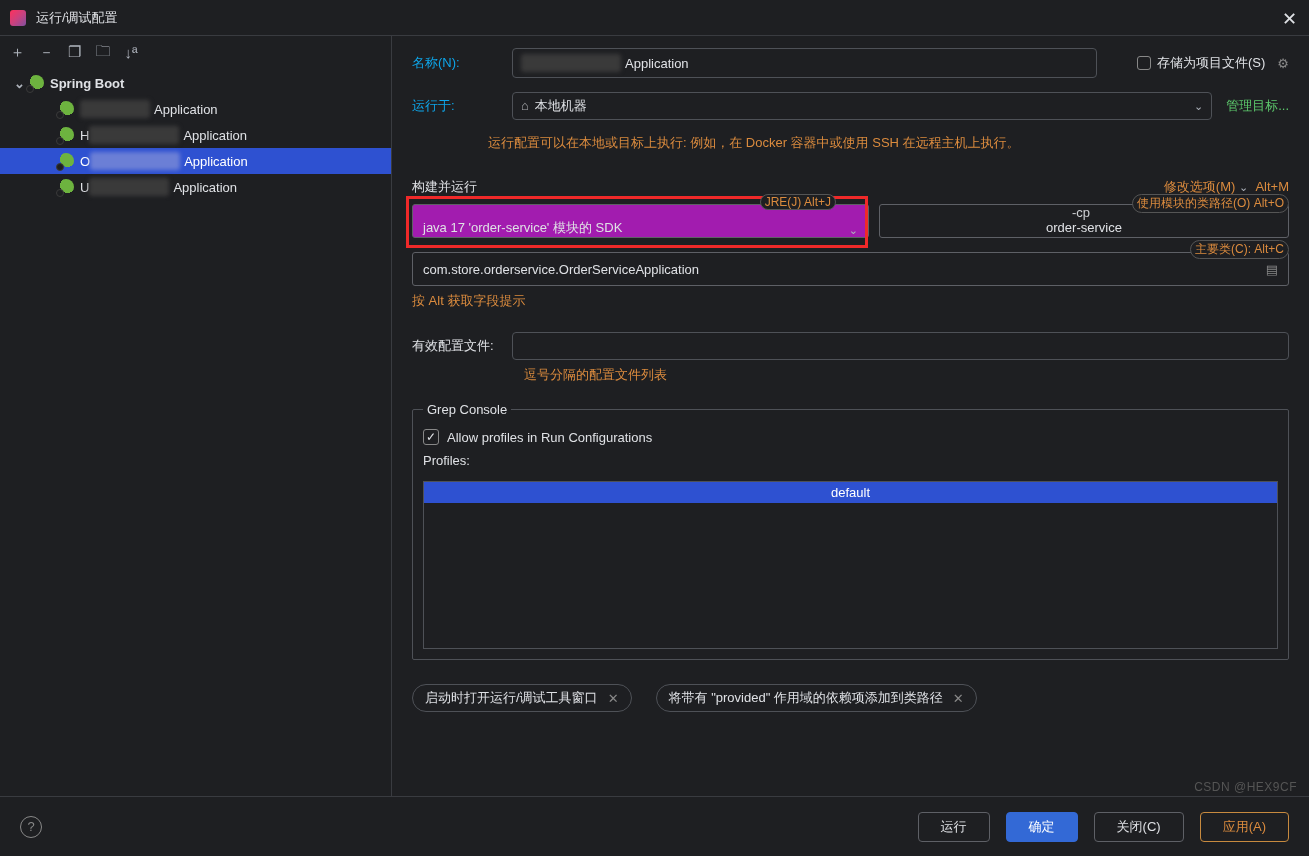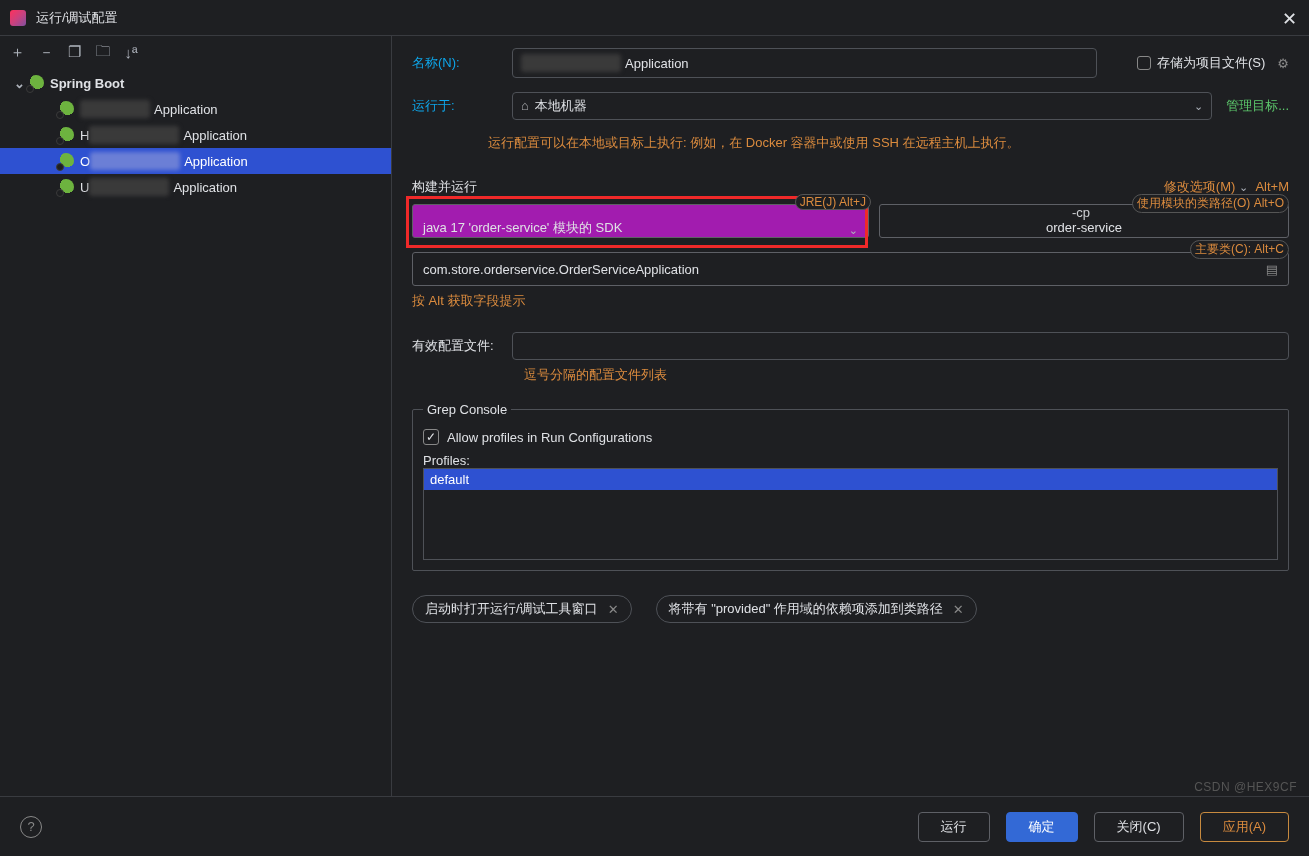--- a/index.html
+++ b/index.html
@@ -45,21 +45,21 @@
 .mainclass { height:34px; border:1px solid #5e6066; border-radius:3px; display:flex; align-items:center; padding:0 10px; justify-content:space-between; }
 .field-icon { color:#888; cursor:pointer; }
 .alt-hint { color:#db8b3e; margin:6px 0 22px 0; }
 .profiles-row { display:flex; align-items:center; margin-bottom:6px;}
 .profiles-row .input { flex:1; }
 .profiles-hint { color:#db8b3e; margin-left:112px; margin-bottom:18px;}
 fieldset.grep { border:1px solid #4e5157; padding: 8px 10px 10px 10px; border-radius:2px;}
 fieldset.grep legend { color:#dfe1e5; padding:0 4px; }
 .checkbox-row { display:flex; align-items:center; gap:8px; margin:4px 0 8px 0;}
 .checkbox { width:16px; height:16px; border:1.5px solid #888; border-radius:3px; display:flex; align-items:center; justify-content:center; color:#dfe1e5; font-size:12px;}
-.profiles-list { border:1px solid #4e5157; height:92px; margin-top:0; }
+.profiles-list { border:1px solid #4e5157; height:168px; margin-top:13px;text-align:center; }
 .profiles-list .item { background:#2e51d1; color:#fff; padding:3px 6px;}
 .tags-row { display:flex; gap:24px; margin-top:24px; }
 .tag { border:1px solid #4e5157; border-radius:14px; padding:4px 12px; display:flex; align-items:center; gap:10px; color:#dfe1e5; }
 .tag .x { color:#888; cursor:pointer; }
 .footer { height: 60px; border-top: 1px solid #393b40; display:flex; align-items:center; padding:0 20px; gap:16px; }
 .help-icon { width:22px; height:22px; border:1.5px solid #888; border-radius:50%; display:flex; align-items:center; justify-content:center; color:#888; cursor:pointer;}
 .footer .spacer { flex:1; }
 .btn { height:30px; padding:0 22px; border-radius:4px; border:1px solid #5e6066; background:#1e1f22; color:#dfe1e5; cursor:pointer; display:flex; align-items:center;}
 .btn.primary { background:#3369d6; border-color:#3369d6; color:#fff;}
 .btn.apply { border-color:#c78a3f; color:#db8b3e; }
@@ -142,21 +142,21 @@
     <div class="hint" style="margin-left:76px; margin-bottom:26px;">运行配置可以在本地或目标上执行: 例如，在 Docker 容器中或使用 SSH 在远程主机上执行。</div>
 
     <div class="section-header">
       <span class="left">构建并运行</span>
       <span class="right">
         <span>修改选项(M)</span> <span class="chev">⌄</span>&nbsp;&nbsp;<span>Alt+M</span>
       </span>
     </div>
 
     <div style="position:relative;">
-      <span class="overlabel" style="right:418px; top:-10px;margin-left:20px;">JRE(J) Alt+J</span>
+      <span class="overlabel" style="right:453px; top:-10px;margin-left:20px;">JRE(J) Alt+J</span>
       <span class="overlabel" style="right:0px; top:-10px;">使用模块的类路径(O) Alt+O</span>
       <div class="jre-row">
         <div class="red-box" style="left:-6px; top:-8px; width:462px; height:52px;"></div>
         <div class="jre-select">
           <span>java 17 'order-service' 模块的 SDK</span>
           <span class="chev">⌄</span>
         </div>
         <div class="cp-select">
           <span class="cp">-cp</span>
           <span>order-service</span>

